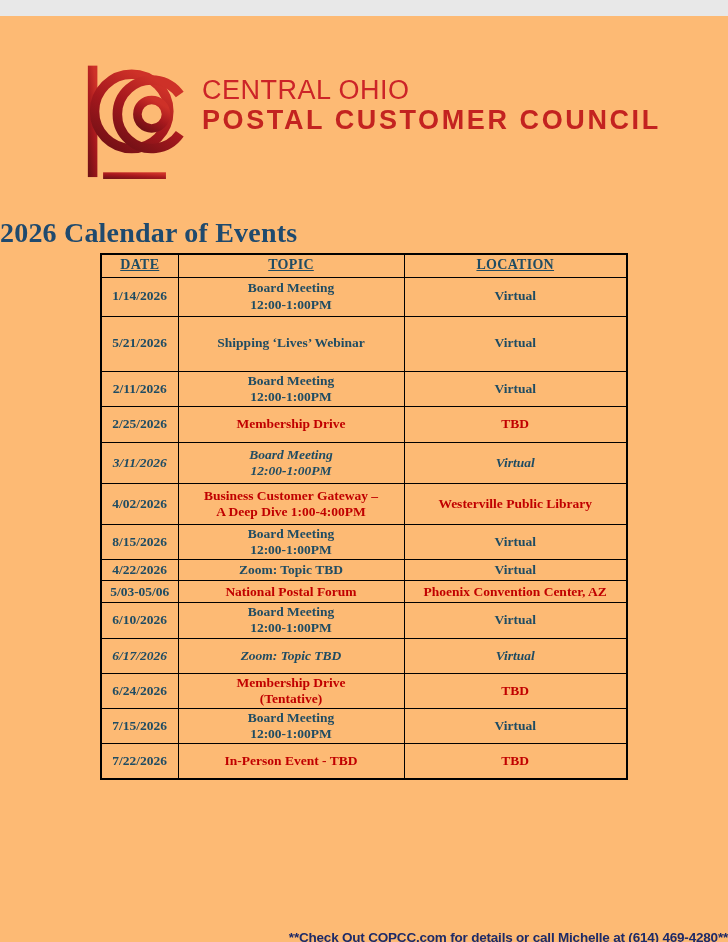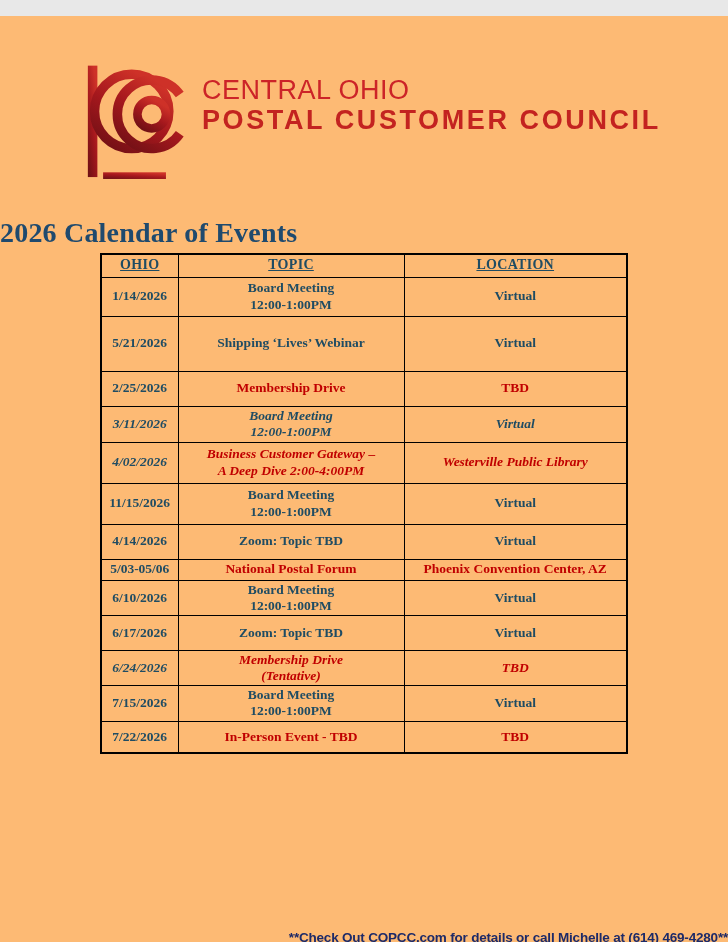--- a/index.html
+++ b/index.html
@@ -77,21 +77,21 @@
     text-decoration:underline;
     letter-spacing:0.3px;
   }
   .events-table td[data-name="event-topic"]{white-space:pre-line;}
   tr.accent td[data-name="event-topic"],
   tr.accent td[data-name="event-location"]{color:var(--accent-red);}
   
   tbody tr:nth-child(1){height:39px;}
   tbody tr:nth-child(2){height:55px;}
   tbody tr:nth-child(3){height:35px;}
-  tbody tr:nth-child(4){height:36px;font-style:italic;}
+  tbody tr:nth-child(4){height:36px;}
   tbody tr:nth-child(5){height:41px;font-style:italic;}
   tbody tr:nth-child(6){height:41px;}
   tbody tr:nth-child(7){height:35px;}
   tbody tr:nth-child(8){height:21px;}
   tbody tr:nth-child(9){height:22px;}
   tbody tr:nth-child(10){height:35px;}
   tbody tr:nth-child(11){height:35px;font-style:italic;}
   tbody tr:nth-child(12){height:23px;padding-left:32px;}
   tbody tr:nth-child(13){height:32px;padding-left:16px;}
   tbody tr:nth-child(14){height:35px;}
@@ -136,62 +136,68 @@
   <div class="doc-title" data-name="page-title">2026 Calendar of Events</div>
 
   <table class="events-table" data-name="events-table">
     <colgroup>
       <col class="c-date">
         <col class="c-topic">
         <col class="c-location">
     </colgroup>
     <thead data-name="events-table-header">
       <tr data-name="header-row">
-        <th data-name="column-header-date">OHIO</th>
+        <th data-name="column-header-date">DATE</th>
         <th data-name="column-header-topic">TOPIC</th>
         <th data-name="column-header-location">LOCATION</th>
       </tr>
     </thead>
     <tbody data-name="events-table-body">
         <tr data-name="table-row">
       <td data-name="event-date">1/14/2026</td>
       <td data-name="event-topic">Board Meeting
 12:00-1:00PM</td>
       <td data-name="event-location">Virtual</td>
     </tr>
         <tr data-name="table-row">
       <td data-name="event-date">5/21/2026</td>
       <td data-name="event-topic">Shipping ‘Lives’ Webinar</td>
       <td data-name="event-location">Virtual</td>
     </tr>
+        <tr data-name="table-row">
+      <td data-name="event-date">2/11/2026</td>
+      <td data-name="event-topic">Board Meeting
+12:00-1:00PM</td>
+      <td data-name="event-location">Virtual</td>
+    </tr>
         <tr data-name="table-row" class="accent">
       <td data-name="event-date">2/25/2026</td>
       <td data-name="event-topic">Membership Drive</td>
       <td data-name="event-location">TBD</td>
     </tr>
         <tr data-name="table-row">
       <td data-name="event-date">3/11/2026</td>
       <td data-name="event-topic">Board Meeting
 12:00-1:00PM</td>
       <td data-name="event-location">Virtual</td>
     </tr>
         <tr data-name="table-row" class="accent">
       <td data-name="event-date">4/02/2026</td>
       <td data-name="event-topic">Business Customer Gateway –
-A Deep Dive 2:00-4:00PM</td>
+A Deep Dive 1:00-4:00PM</td>
       <td data-name="event-location">Westerville Public Library</td>
     </tr>
         <tr data-name="table-row">
-      <td data-name="event-date">11/15/2026</td>
-      <td data-name="event-topic">Board Meeting
-12:00-1:00PM</td>
-      <td data-name="event-location">Virtual</td>
-    </tr>
-        <tr data-name="table-row">
-      <td data-name="event-date">4/14/2026</td>
+      <td data-name="event-date">8/15/2026</td>
+      <td data-name="event-topic">Board Meeting
+12:00-1:00PM</td>
+      <td data-name="event-location">Virtual</td>
+    </tr>
+        <tr data-name="table-row">
+      <td data-name="event-date">4/22/2026</td>
       <td data-name="event-topic">Zoom: Topic TBD</td>
       <td data-name="event-location">Virtual</td>
     </tr>
         <tr data-name="table-row" class="accent">
       <td data-name="event-date">5/03-05/06</td>
       <td data-name="event-topic">National Postal Forum</td>
       <td data-name="event-location">Phoenix Convention Center, AZ</td>
     </tr>
         <tr data-name="table-row">
       <td data-name="event-date">6/10/2026</td>

